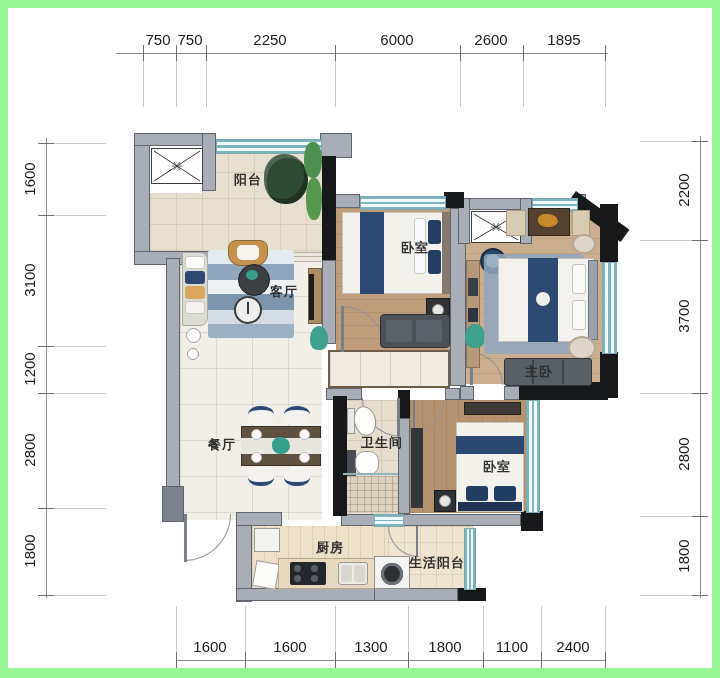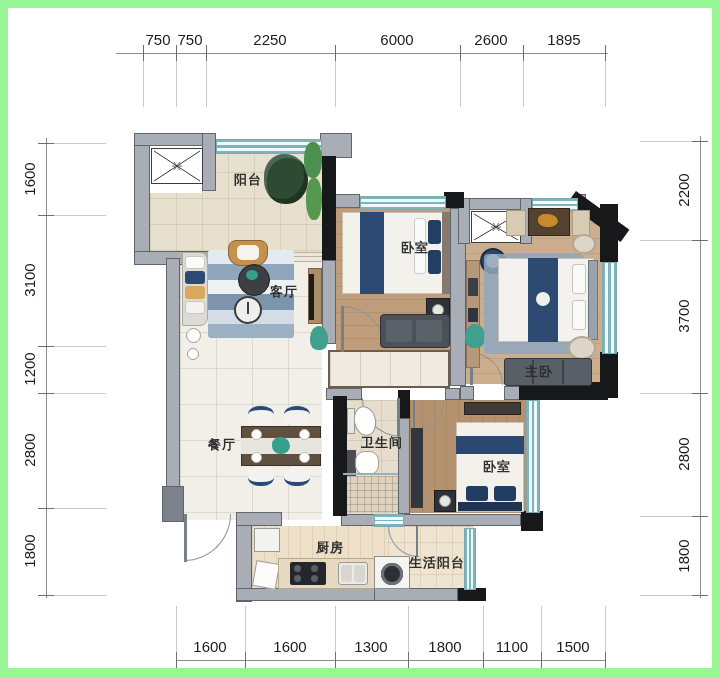--- a/index.html
+++ b/index.html
@@ -280,21 +280,21 @@
       <div class="ext" style="left: 475px; top: 598px; width: 1px; height: 46px;"></div>
       <div class="tick" style="left: 533px; top: 644px; width: 1px; height: 16px;"></div>
       <div class="ext" style="left: 533px; top: 598px; width: 1px; height: 46px;"></div>
       <div class="tick" style="left: 597px; top: 644px; width: 1px; height: 16px;"></div>
       <div class="ext" style="left: 597px; top: 598px; width: 1px; height: 46px;"></div>
       <div class="dlabel" style="left: 174px; top: 630px; width: 56px; text-align: center;">1600</div>
       <div class="dlabel" style="left: 254px; top: 630px; width: 56px; text-align: center;">1600</div>
       <div class="dlabel" style="left: 335px; top: 630px; width: 56px; text-align: center;">1300</div>
       <div class="dlabel" style="left: 409px; top: 630px; width: 56px; text-align: center;">1800</div>
       <div class="dlabel" style="left: 476px; top: 630px; width: 56px; text-align: center;">1100</div>
-      <div class="dlabel" style="left: 537px; top: 630px; width: 56px; text-align: center;">1500</div>
+      <div class="dlabel" style="left: 537px; top: 630px; width: 56px; text-align: center;">2400</div>
       <div class="dimline" style="left: 38px; top: 130px; width: 1px; height: 460px;"></div>
       <div class="tick" style="left: 30px; top: 135px; width: 16px; height: 1px;"></div>
       <div class="ext" style="left: 46px; top: 135px; width: 52px; height: 1px;"></div>
       <div class="tick" style="left: 30px; top: 207px; width: 16px; height: 1px;"></div>
       <div class="ext" style="left: 46px; top: 207px; width: 52px; height: 1px;"></div>
       <div class="tick" style="left: 30px; top: 338px; width: 16px; height: 1px;"></div>
       <div class="ext" style="left: 46px; top: 338px; width: 52px; height: 1px;"></div>
       <div class="tick" style="left: 30px; top: 385px; width: 16px; height: 1px;"></div>
       <div class="ext" style="left: 46px; top: 385px; width: 52px; height: 1px;"></div>
       <div class="tick" style="left: 30px; top: 500px; width: 16px; height: 1px;"></div>

